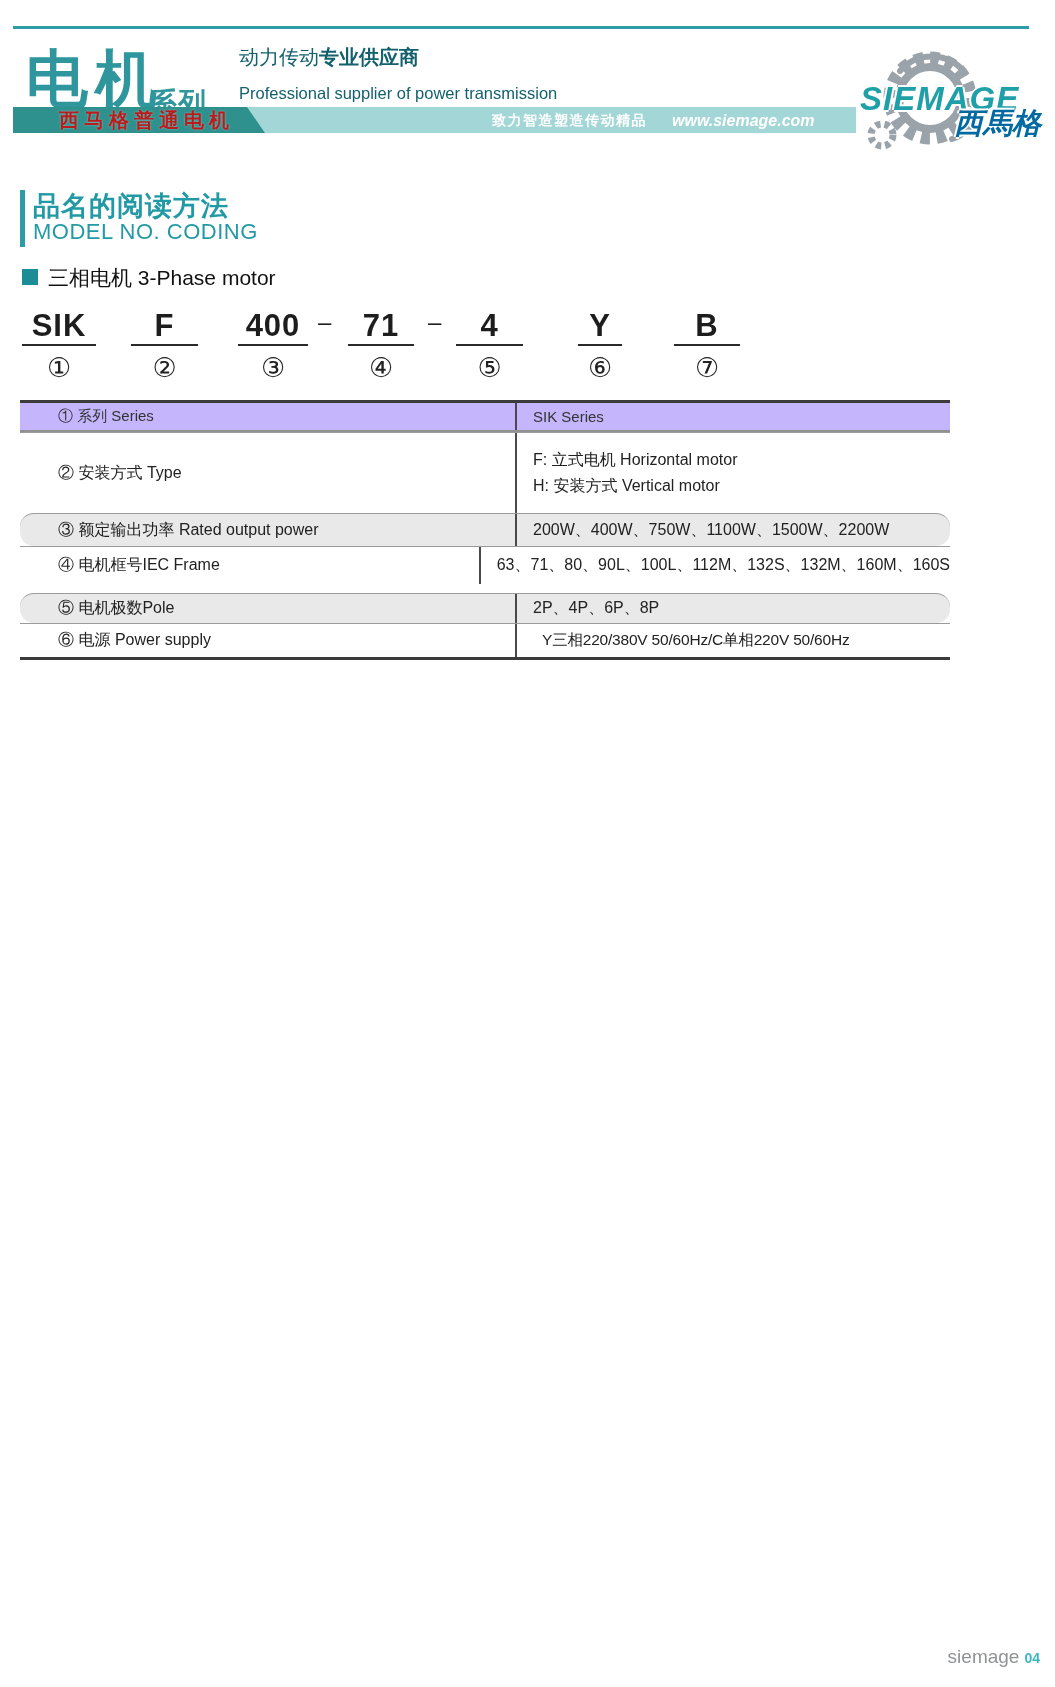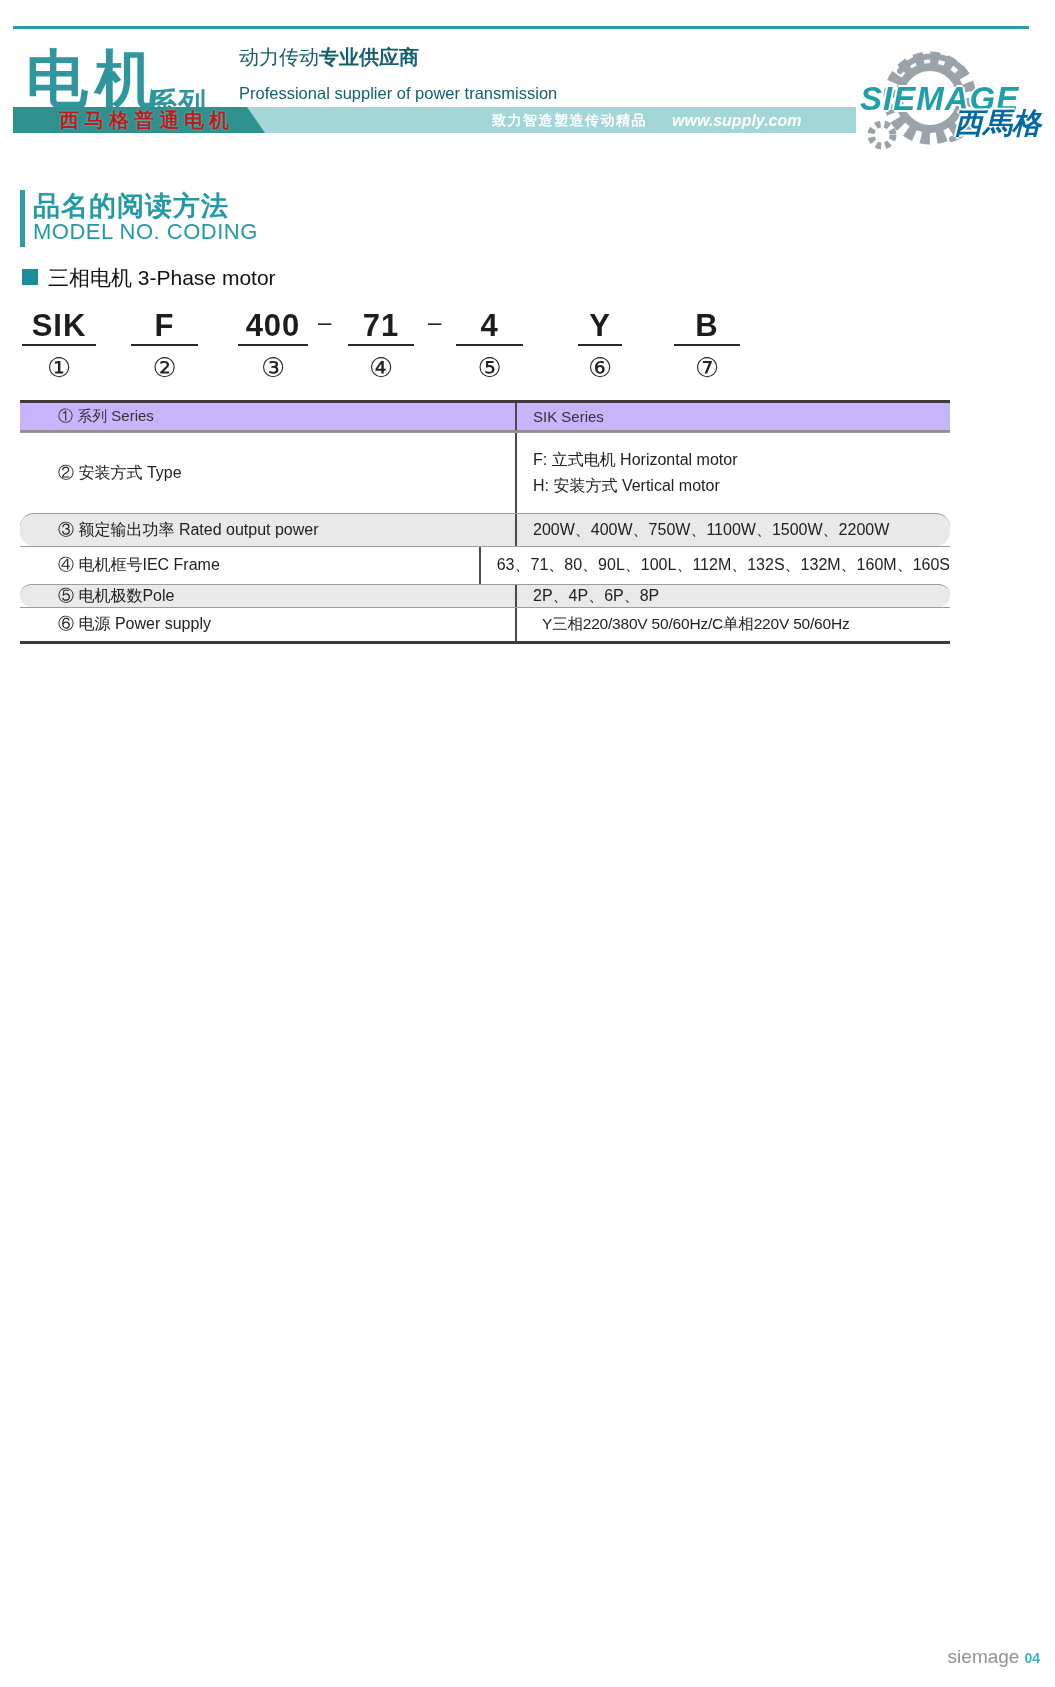--- a/index.html
+++ b/index.html
@@ -61,21 +61,21 @@
   .dash1 { left:318px; }
   .dash2 { left:428px; }
 
   
   .tbl { position:absolute; left:20px; top:400px; width:930px;
          border-top:3px solid #3B3B3B; border-bottom:3px solid #3B3B3B; }
   .trow { display:flex; border-top:1px solid #9B9B9B; box-sizing:border-box; }
   .trow.thead { border-top:none; background:#c4b5fd; height:29px; border-bottom:2px solid #909090; }
   .trow.shaded { background:#E9E9E9;border-radius:14px; }
   .r2 { height:81px; } .r3 { height:33px; } .r4 { height:38px; }
-  .r5 { height:23px; } .r6 { height:34px;gap:9px; } .r7 { height:38px; }
+  .r5 { height:30px;margin-top:9px; } .r6 { height:34px;gap:9px; } .r7 { height:38px; }
   .cell-l { width:497px; box-sizing:border-box; border-right:2px solid #4A4A4A;
             display:flex; align-items:center; padding-left:38px; font-size:16px; color:#222; }
   .cell-r { flex:1; display:flex; align-items:center; padding-left:16px; font-size:16px; color:#222; white-space:nowrap; }
   .thead .cell-l, .thead .cell-r { font-size:15px; color:#333; }
   .cell-r.two-line { flex-direction:column; align-items:flex-start; justify-content:center; }
   .cell-r.two-line div { line-height:26px; }
   .r6 .cell-r { letter-spacing:-.2px; font-size:15.5px; }
   .r7 .cell-r { font-size:16.5px; }
 
   
@@ -91,21 +91,21 @@
   <div class="top-line"></div>
   <div class="logo-cn">电机</div>
   <div class="logo-suffix">系列</div>
   <div class="tagline-cn"><span>动力传动</span><span class="b">专业供应商</span></div>
   <div class="tagline-en">Professional supplier of power transmission</div>
 
   <div class="band-light"></div>
   <div class="band-dark"></div>
   <div class="band-left-text">西马格普通电机</div>
   <div class="band-slogan">致力智造塑造传动精品</div>
-  <div class="band-url">www.supply.com</div>
+  <div class="band-url">www.siemage.com</div>
 
   <div class="brand">
     <svg width="170" height="110" viewBox="0 0 170 110">
       <circle cx="70" cy="55" r="40" fill="none" stroke="#9AA2AA" stroke-width="13" stroke-dasharray="9 6.7"></circle>
       <circle cx="70" cy="55" r="31" fill="none" stroke="#9AA2AA" stroke-width="8"></circle>
       <circle cx="70" cy="55" r="24" fill="#ffffff"></circle>
       <circle cx="22" cy="92" r="11" fill="none" stroke="#9AA2AA" stroke-width="7" stroke-dasharray="5 4"></circle>
       <path d="M 40 28 A 42 42 0 0 1 105 30" fill="none" stroke="#9AA2AA" stroke-width="6" stroke-linecap="round"></path>
       <path d="M 118 70 A 40 40 0 0 1 92 96" fill="none" stroke="#9AA2AA" stroke-width="6" stroke-linecap="round"></path>
     </svg>

